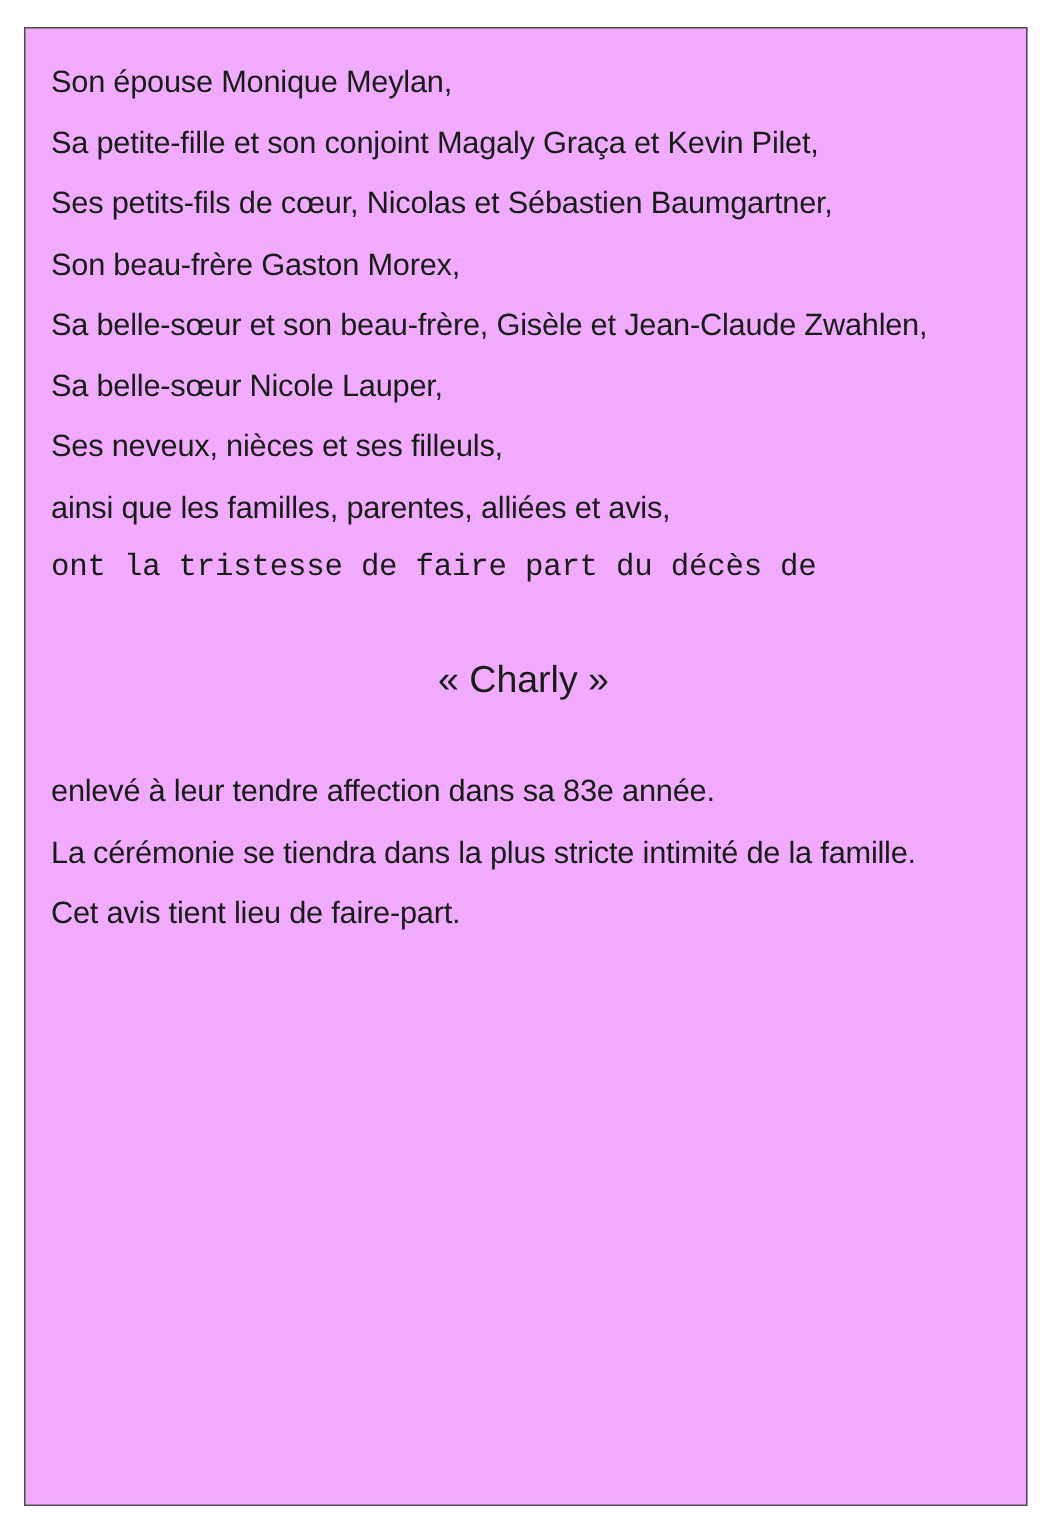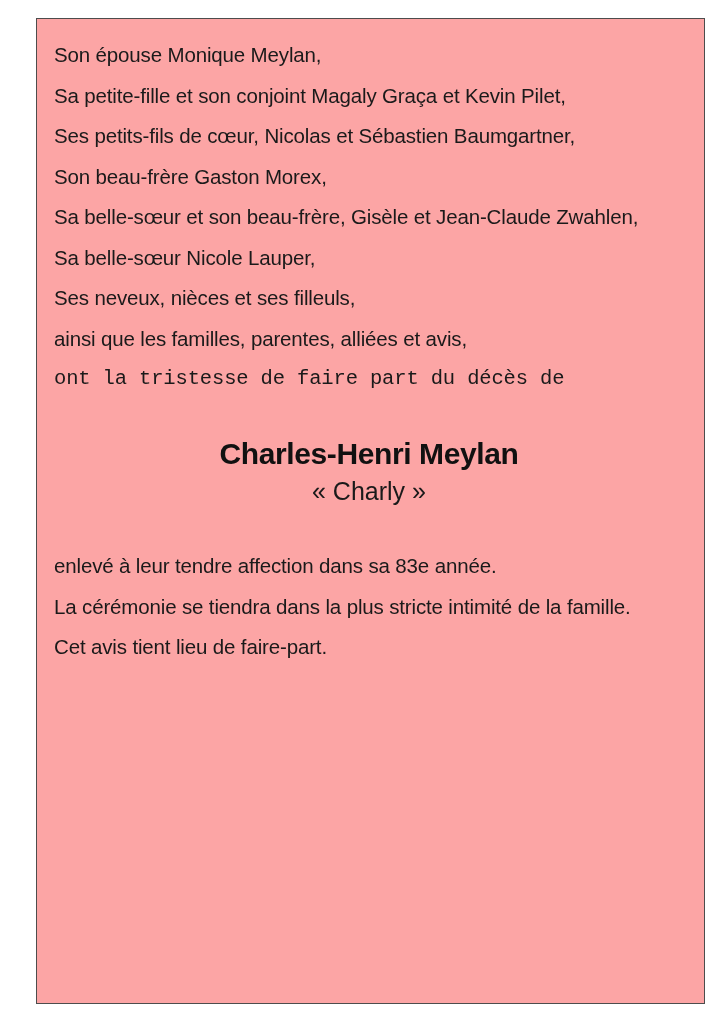--- a/index.html
+++ b/index.html
@@ -10,27 +10,27 @@
   body {
     width: 708px;
     height: 1024px;
     font-family: "Liberation Sans", sans-serif;
     color: #1a1a1a;
     overflow: hidden;
   }
 
   #notice-card {
     position: absolute;
-    left: 36px;
+    left: 16px;
     top: 18px;
     width: 669px;
     height: 986px;
     box-sizing: border-box;
     border: 1.5px solid #4d4d4d;
-    background: #fca5a5;
+    background: #f0abfc;
   }
 
   .notice-inner {
     padding: 22px 20px 0 17px;
   }
 
   .line-block {
     font-size: 20.5px;
     line-height: 28px;
     letter-spacing: -0.15px;
@@ -88,21 +88,20 @@
       <p class="line-block">Ses petits-fils de cœur, Nicolas et Sébastien Baumgartner,</p>
       <p class="line-block">Son beau-frère Gaston Morex,</p>
       <p class="line-block">Sa belle-sœur et son beau-frère, Gisèle et Jean-Claude Zwahlen,</p>
       <p class="line-block">Sa belle-sœur Nicole Lauper,</p>
       <p class="line-block">Ses neveux, nièces et ses filleuls,</p>
       <p class="line-block">ainsi que les familles, parentes, alliées et avis,</p>
       <p class="line-block last-of-intro">ont la tristesse de faire part du décès de</p>
     </div>
 
     <div id="deceased-block">
-      <p id="deceased-name">Charles-Henri Meylan</p>
       <p id="deceased-nickname">« Charly »</p>
     </div>
 
     <div id="closing-section">
       <p class="line-block">enlevé à leur tendre affection dans sa 83e année.</p>
       <p class="line-block">La cérémonie se tiendra dans la plus stricte intimité de la famille.</p>
       <p class="line-block">Cet avis tient lieu de faire-part.</p>
     </div>
 
   </div>

